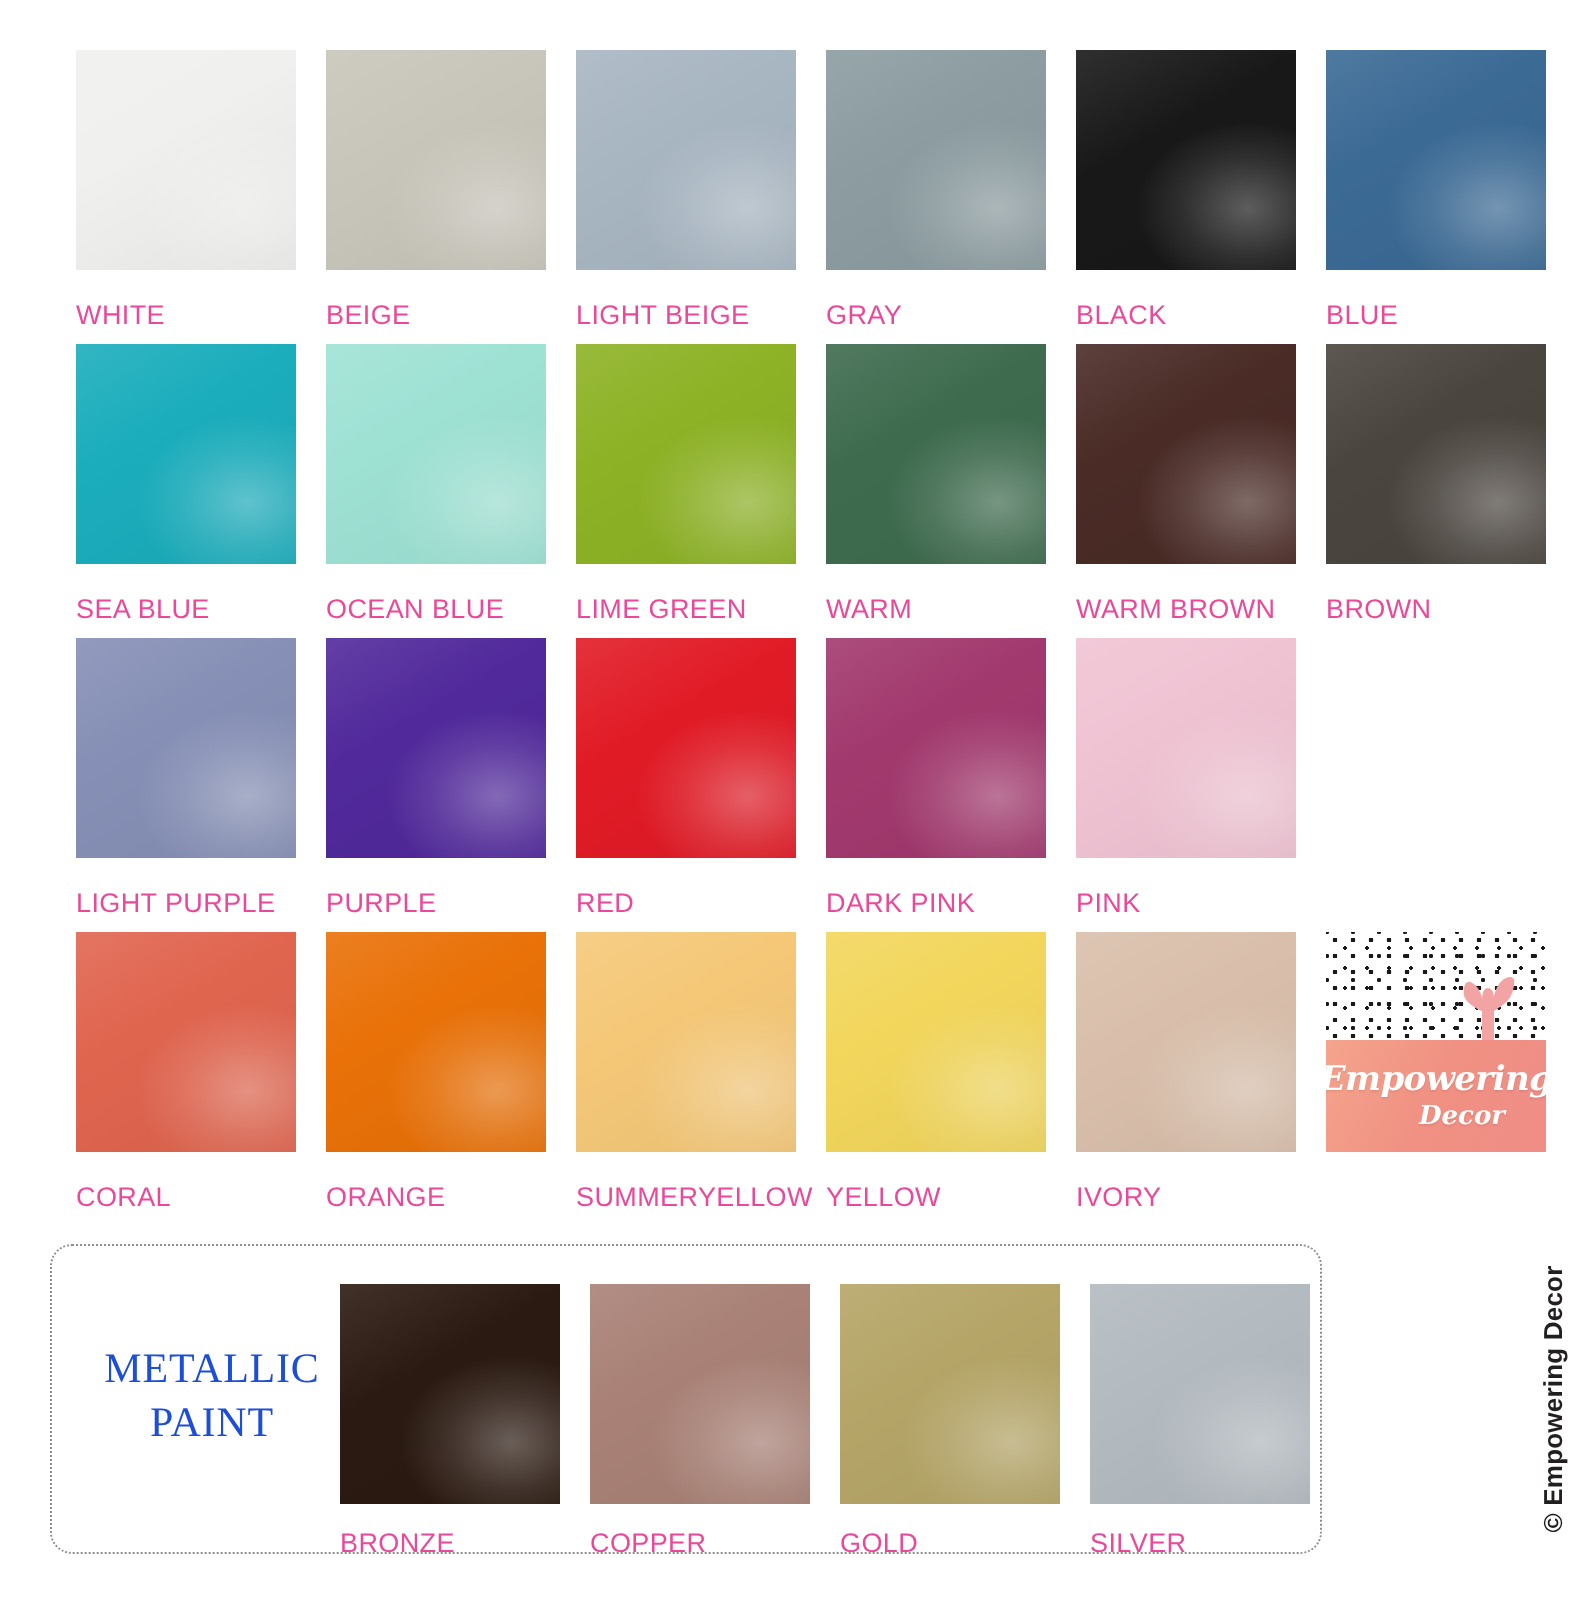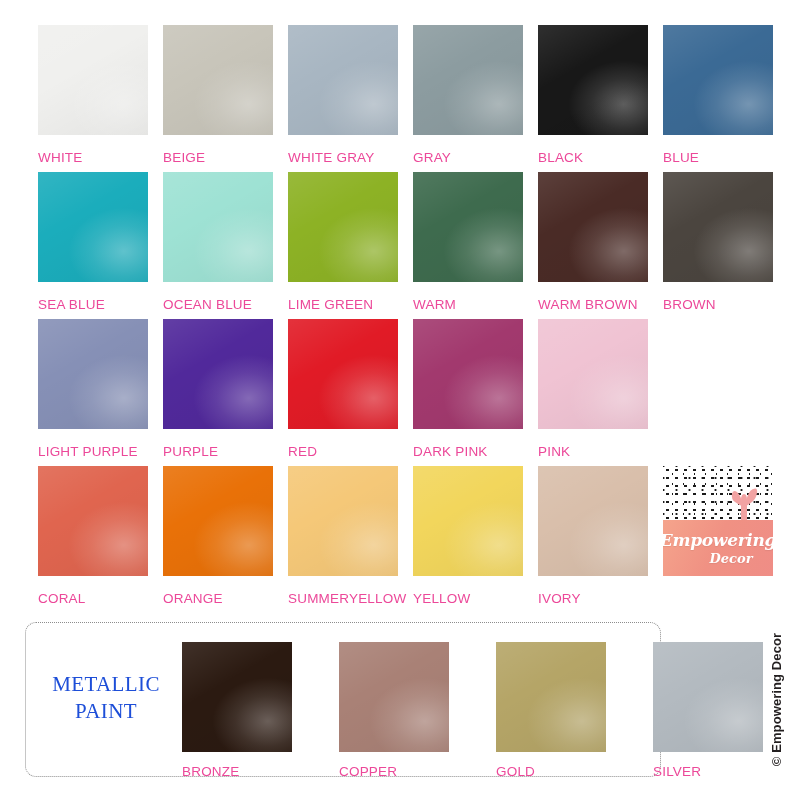--- a/index.html
+++ b/index.html
@@ -126,24 +126,23 @@
     width: 132px;
     text-align: center;
     font-family: "Liberation Serif", serif;
     font-size: 21px;
     line-height: 1.28;
     color: #1d4ed8;
     letter-spacing: 0.4px;
   }
   #metallic-grid {
     position: absolute;
-    left: 156px;
+    left: 144px;
     top: 19px;
     display: flex;
-    gap: 32px;
   }
   #metallic-grid .swatch-cell { width: 125px; flex: 0 0 125px; }
   #metallic-grid .swatch-chip { width: 110px; height: 110px; }
   #metallic-grid .swatch-label { margin-top: 12px; }
 
   
   #copyright {
     position: absolute;
     right: 4px;
     top: 622px;
@@ -170,21 +169,21 @@
       <div class="swatch-cell">
         <div class="swatch-chip" style="background: rgb(240, 240, 238);"></div>
         <div class="swatch-label">WHITE</div>
       </div>
       <div class="swatch-cell">
         <div class="swatch-chip" style="background: rgb(200, 197, 186);"></div>
         <div class="swatch-label">BEIGE</div>
       </div>
       <div class="swatch-cell">
         <div class="swatch-chip" style="background: rgb(168, 182, 194);"></div>
-        <div class="swatch-label">WHITE GRAY</div>
+        <div class="swatch-label">LIGHT BEIGE</div>
       </div>
       <div class="swatch-cell">
         <div class="swatch-chip" style="background: rgb(140, 156, 160);"></div>
         <div class="swatch-label">GRAY</div>
       </div>
       <div class="swatch-cell">
         <div class="swatch-chip" style="background: rgb(24, 24, 24);"></div>
         <div class="swatch-label">BLACK</div>
       </div>
       <div class="swatch-cell">

